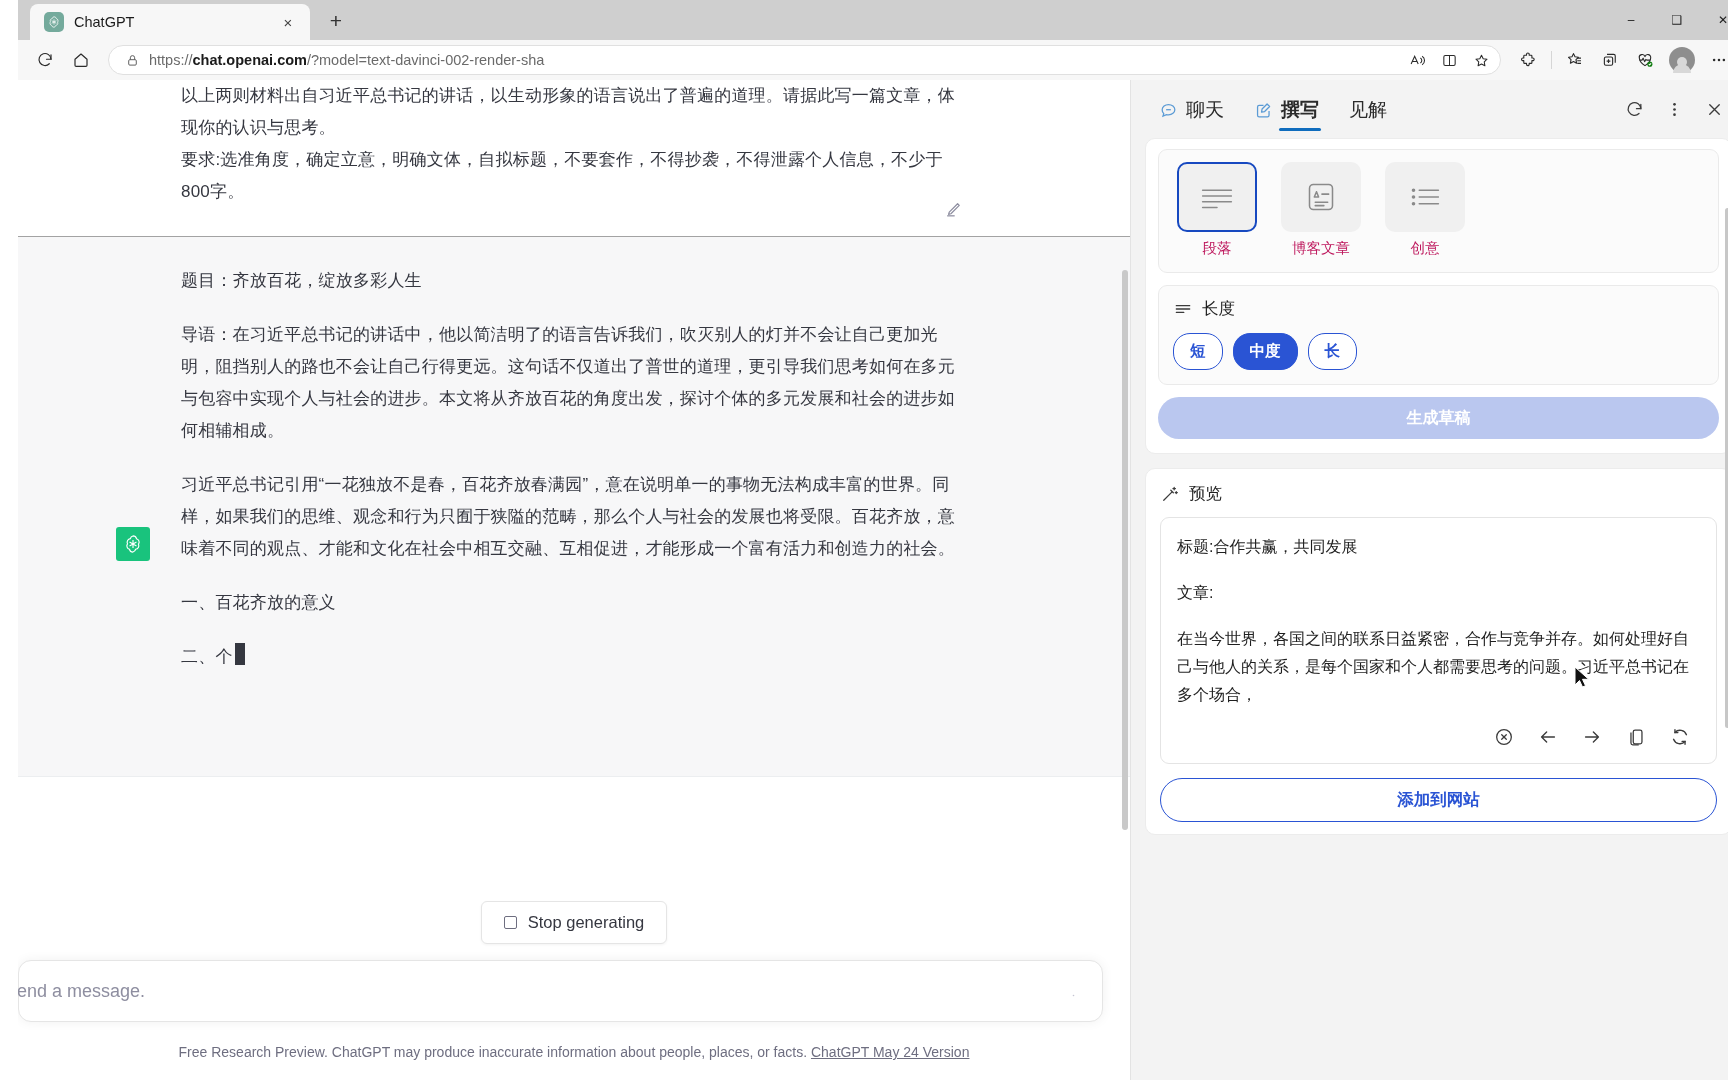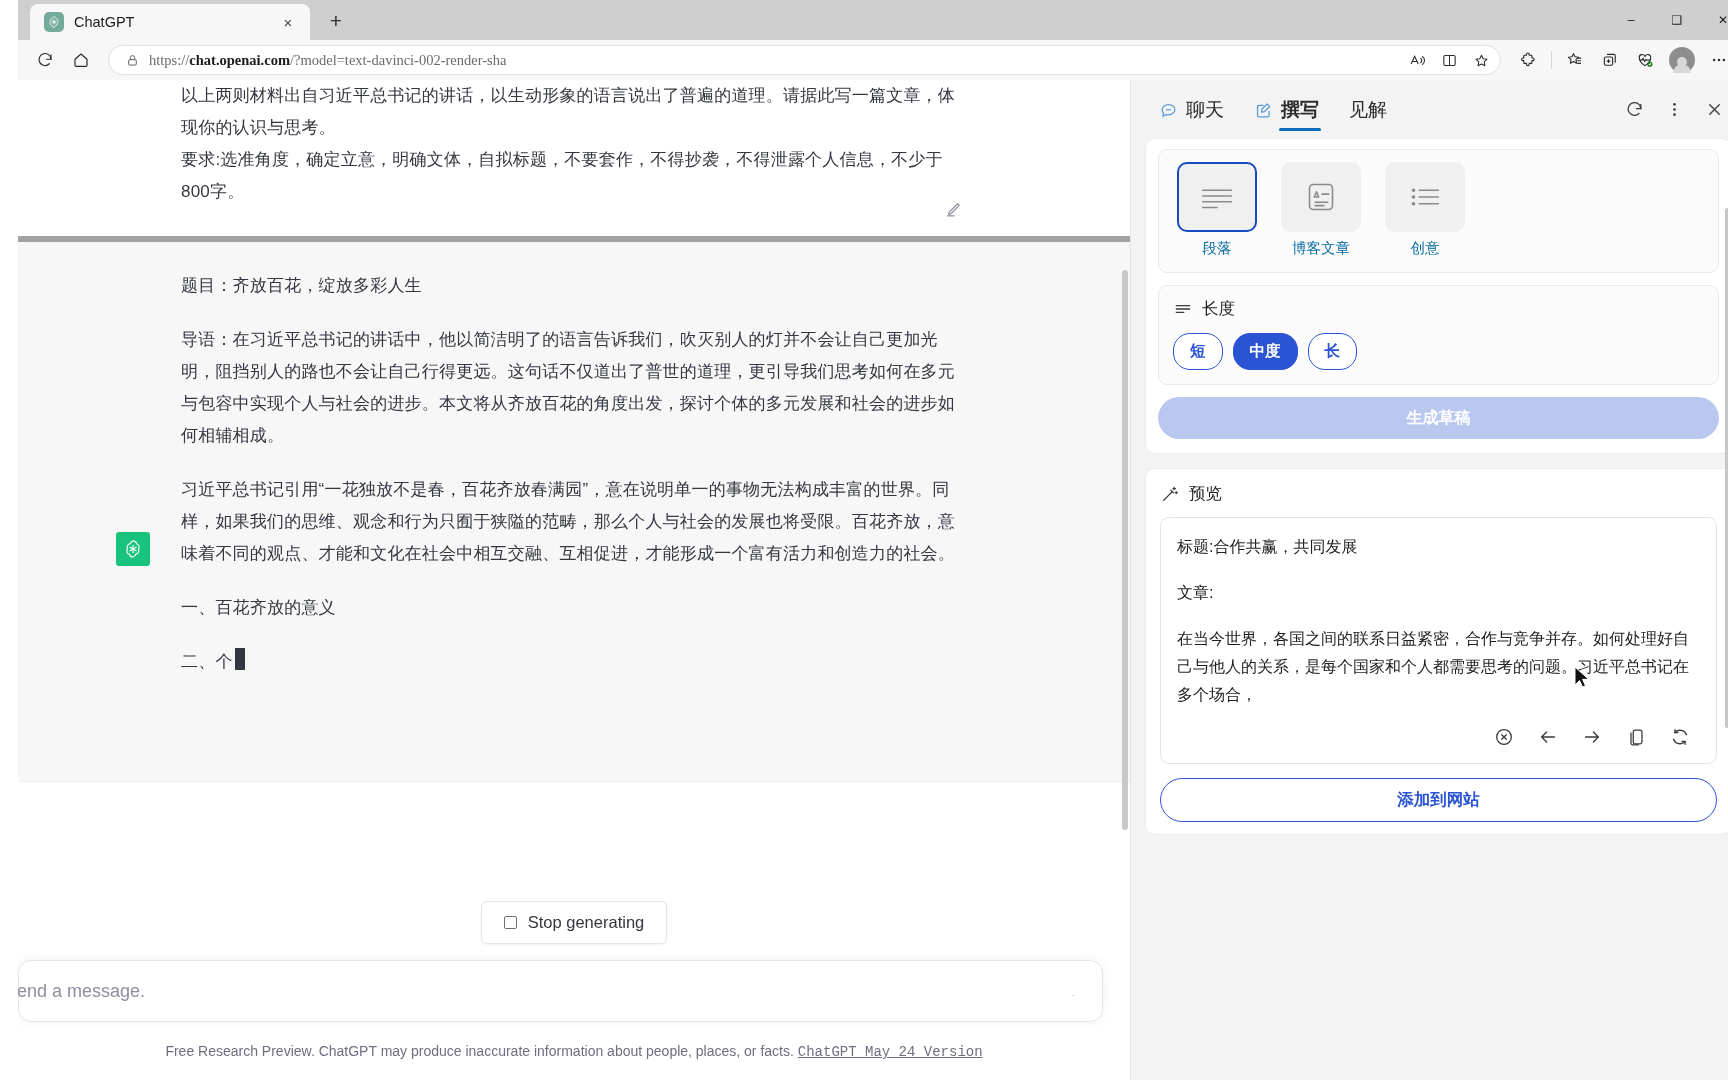--- a/index.html
+++ b/index.html
@@ -68,21 +68,20 @@
     justify-content: center; color: #2b2b2b; border-radius: 5px;
     flex: 0 0 auto;
   }
   .tbtn svg { width: 18px; height: 18px; }
   .omnibox {
     flex: 1 1 auto; height: 30px; margin: 0 8px;
     background: #ffffff; border-radius: 15px;
     display: flex; align-items: center;
     padding: 0 4px 0 12px;
     border: 1px solid #e0e0e0;
-    font-family: Liberation Serif, serif;
   }
   .lock { width: 22px; display: flex; align-items: center; justify-content: center; color: #5c5c5c; }
   .lock svg { width: 13px; height: 13px; }
   .url {
     flex: 1 1 auto; font-size: 14.5px; color: #6a6a6a;
     white-space: nowrap; overflow: hidden;
     padding-left: 6px;
   }
   .url b { color: #1b1b1b; font-weight: 700; }
   .omni-icons { display: flex; align-items: center; gap: 2px; }
@@ -102,21 +101,21 @@
   .page {
     position: absolute; left: 0; top: 80px;
     width: 1112px; height: 1000px;
     background: #ffffff;
     overflow: hidden;
   }
   .chat-scroll { position: absolute; inset: 0; }
 
   .msg-user {
     background: #ffffff; padding: 0 0 0 0;
-    border-bottom: 6px solid #a3a3a3;
+    border-bottom: 1px solid #a3a3a3;
     position: relative;
   }
   .msg-user .inner { padding: 0 170px 28px 163px; }
   .msg-ai {
     background: #f7f7f8;
     border-bottom: 1px solid #eceef0;
     position: relative;
     min-height: 540px;
   }
   .msg-ai .inner { padding: 28px 170px 20px 163px; position: relative; }
@@ -172,21 +171,21 @@
   .composer .ph {
     flex: 1 1 auto; font-size: 18px; color: #8e8ea0; padding-left: 0;
     margin-left: -2px;
   }
   .send-dot { width: 9px; height: 9px; color: #c5c5d2; font-size: 14px; }
 
   .footer {
     position: absolute; left: 0; bottom: 20px; width: 1112px;
     text-align: center; font-size: 14px; color: #6e6e80;
   }
-  .footer a { color: #6e6e80; text-decoration: underline; font-family: Liberation Mono, monospace; }
+  .footer a { color: #6e6e80; text-decoration: underline; }
 
   
   .rail {
     position: absolute; left: 0; top: 96px;
     width: 10px; height: 46px;
     background: #ffffff; border: 1px solid #e9e9ef;
     border-left: none; border-radius: 0 6px 6px 0;
   }
 
   
@@ -254,21 +253,21 @@
   .fmt {
     width: 88px; display: flex; flex-direction: column; align-items: center; gap: 7px;
   }
   .fmt .box {
     width: 80px; height: 70px; border-radius: 10px;
     background: #f0f0f0; display: flex; align-items: center; justify-content: center;
     border: 2px solid transparent; color: #5a5a5a;
   }
   .fmt.sel .box { background: #f0f0f0; border-color: #1749c0; }
   .fmt .box svg { width: 46px; height: 40px; }
-  .fmt .lbl { font-size: 14.5px; color: #0369a1; }
+  .fmt .lbl { font-size: 14.5px; color: #be185d; }
 
   .gen-btn {
     width: 100%; height: 42px; border-radius: 21px;
     background: #bac7ef; color: #ffffff;
     display: flex; align-items: center; justify-content: center;
     font-size: 16px; font-weight: 700; margin-top: 2px;
   }
 
   .preview-card {
     background: #ffffff; border-radius: 10px; border: 1px solid #ececec;

